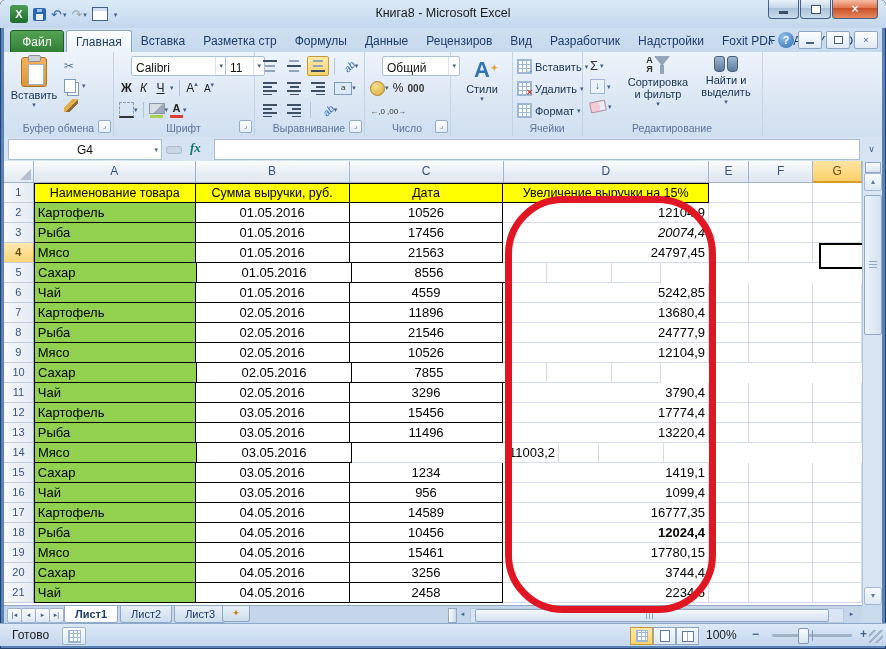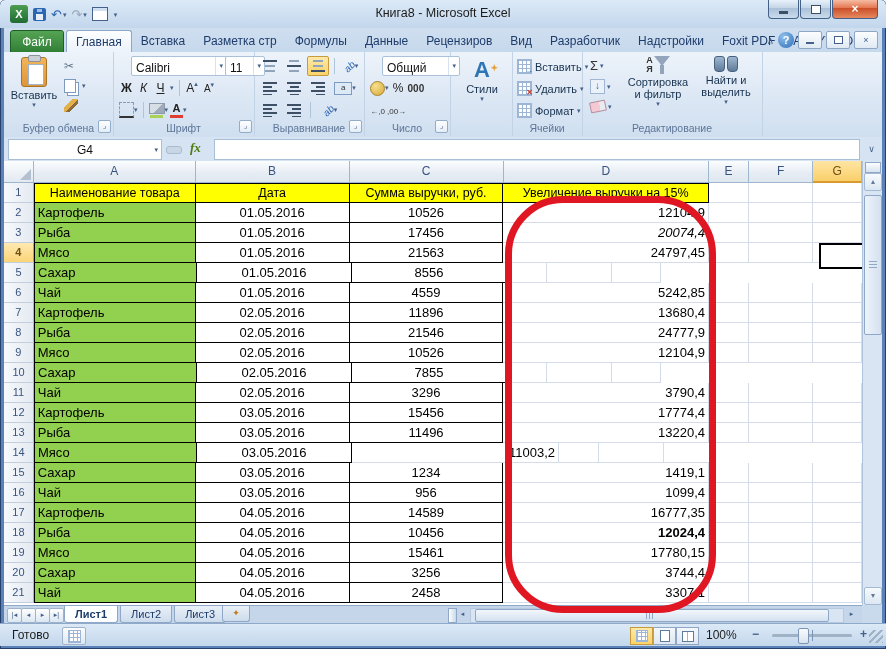--- a/index.html
+++ b/index.html
@@ -92,21 +92,21 @@
   .ic-sort .az{font-size:9px;font-weight:bold;color:#333;line-height:9px;display:flex;flex-direction:column;}
   .funnel{width:0;height:0;border-left:8px solid transparent;border-right:8px solid transparent;border-top:10px solid #93A5BA;position:relative;}
   .funnel i{position:absolute;left:-2px;top:-1px;width:4px;height:9px;background:#93A5BA;}
   .ic-bino{display:flex;gap:2px;}
   .ic-bino i{width:9px;height:14px;background:linear-gradient(#9FB6D0,#5E7B9A);border:1px solid #46617F;border-radius:3px 3px 4px 4px;}
   
   .fbar{left:4px;top:137px;width:878px;height:24px;background:#D6E3F2;border-bottom:1px solid #A9BFD6;}
   .namebox{position:absolute;left:4px;top:2px;width:152px;height:19px;background:#fff;border:1px solid #A9BFD6;font-size:12px;color:#111;display:flex;align-items:center;justify-content:center;}
   .namebox .car{position:absolute;right:3px;}
   .pill{position:absolute;left:162px;top:9px;width:14px;height:6px;border-radius:3px;background:#C9D6E4;border:1px solid #A9BCCF;}
-  .fxlab{position:absolute;left:186px;top:3px;font-family:"Liberation Serif",serif;font-style:italic;font-weight:bold;font-size:13px;color:#4d7c0f;}
+  .fxlab{position:absolute;left:186px;top:3px;font-family:"Liberation Serif",serif;font-style:italic;font-weight:bold;font-size:13px;color:#0f766e;}
   .finput{position:absolute;left:210px;top:2px;right:22px;height:19px;background:#fff;border:1px solid #A9BFD6;}
   .fexpand{position:absolute;right:2px;top:4px;width:17px;height:16px;color:#44618A;font-size:9px;text-align:center;line-height:16px;}
   
   .gridwrap{left:4px;top:161px;width:858px;height:444px;background:#fff;overflow:hidden;}
   .colhdrs{display:flex;height:22px;}
   .corner{width:30px;height:22px;box-sizing:border-box;background:linear-gradient(#FBFDFE,#E2E9F1);border-right:1px solid #9EB6CE;border-bottom:1px solid #9EB6CE;position:relative;}
   .corner-tri{position:absolute;right:2px;bottom:2px;width:0;height:0;border-left:11px solid transparent;border-bottom:11px solid #B4C0CF;}
   .colhdr{box-sizing:border-box;height:22px;background:linear-gradient(#FBFDFE,#E6ECF4 60%,#DFE7F0);border-right:1px solid #9EB6CE;border-bottom:1px solid #9EB6CE;color:#39537F;font-size:12px;text-align:center;line-height:21px;}
   .colhdr.sel{background:linear-gradient(#FFE5A3,#F9CF6A);border-bottom:2px solid #DB9A2E;color:#6E4F14;}
   .grow{display:flex;height:20px;}
@@ -463,22 +463,22 @@
         <div class="colhdr" style="width: 155px;">C</div>
         <div class="colhdr" style="width: 207px;">D</div>
         <div class="colhdr" style="width: 40px;">E</div>
         <div class="colhdr" style="width: 65px;">F</div>
         <div class="colhdr sel" style="width: 49px;">G</div>
       </div>
     <div id="gridrows">
         <div class="grow">
           <div class="rowhdr">1</div>
           <div class="cell ylw blk bt bl" style="width: 163px;">Наименование товара</div>
+          <div class="cell ylw blk bt" style="width: 155px;">Сумма выручки, руб.</div>
           <div class="cell ylw blk bt" style="width: 155px;">Дата</div>
-          <div class="cell ylw blk bt" style="width: 155px;">Сумма выручки, руб.</div>
           <div class="cell ylw blk bt" style="width: 207px;">Увеличение выручки на 15%</div>
           <div class="cell" style="width: 40px;"></div>
           <div class="cell" style="width: 65px;"></div>
           <div class="cell" style="width: 49px;"></div>
         </div>
         <div class="grow">
           <div class="rowhdr">2</div>
           <div class="cell grn blk bl" style="width: 163px;">Картофель</div>
           <div class="cell blk num" style="width: 155px;">01.05.2016</div>
           <div class="cell blk num" style="width: 155px;">10526</div>
@@ -662,21 +662,21 @@
           <div class="cell rnum" style="width: 207px;">3744,4</div>
           <div class="cell" style="width: 40px;"></div>
           <div class="cell" style="width: 65px;"></div>
           <div class="cell" style="width: 49px;"></div>
         </div>
         <div class="grow">
           <div class="rowhdr">21</div>
           <div class="cell grn blk bl" style="width: 163px;">Чай</div>
           <div class="cell blk num" style="width: 155px;">04.05.2016</div>
           <div class="cell blk num" style="width: 155px;">2458</div>
-          <div class="cell rnum" style="width: 207px;">3307,1</div>
+          <div class="cell rnum" style="width: 207px;">2234,6</div>
           <div class="cell" style="width: 40px;"></div>
           <div class="cell" style="width: 65px;"></div>
           <div class="cell" style="width: 49px;"></div>
         </div>
       </div>
     <div class="active-cell"></div>
   </div>
 
   <div class="abs vscroll">
     <div class="vs-split"></div>

